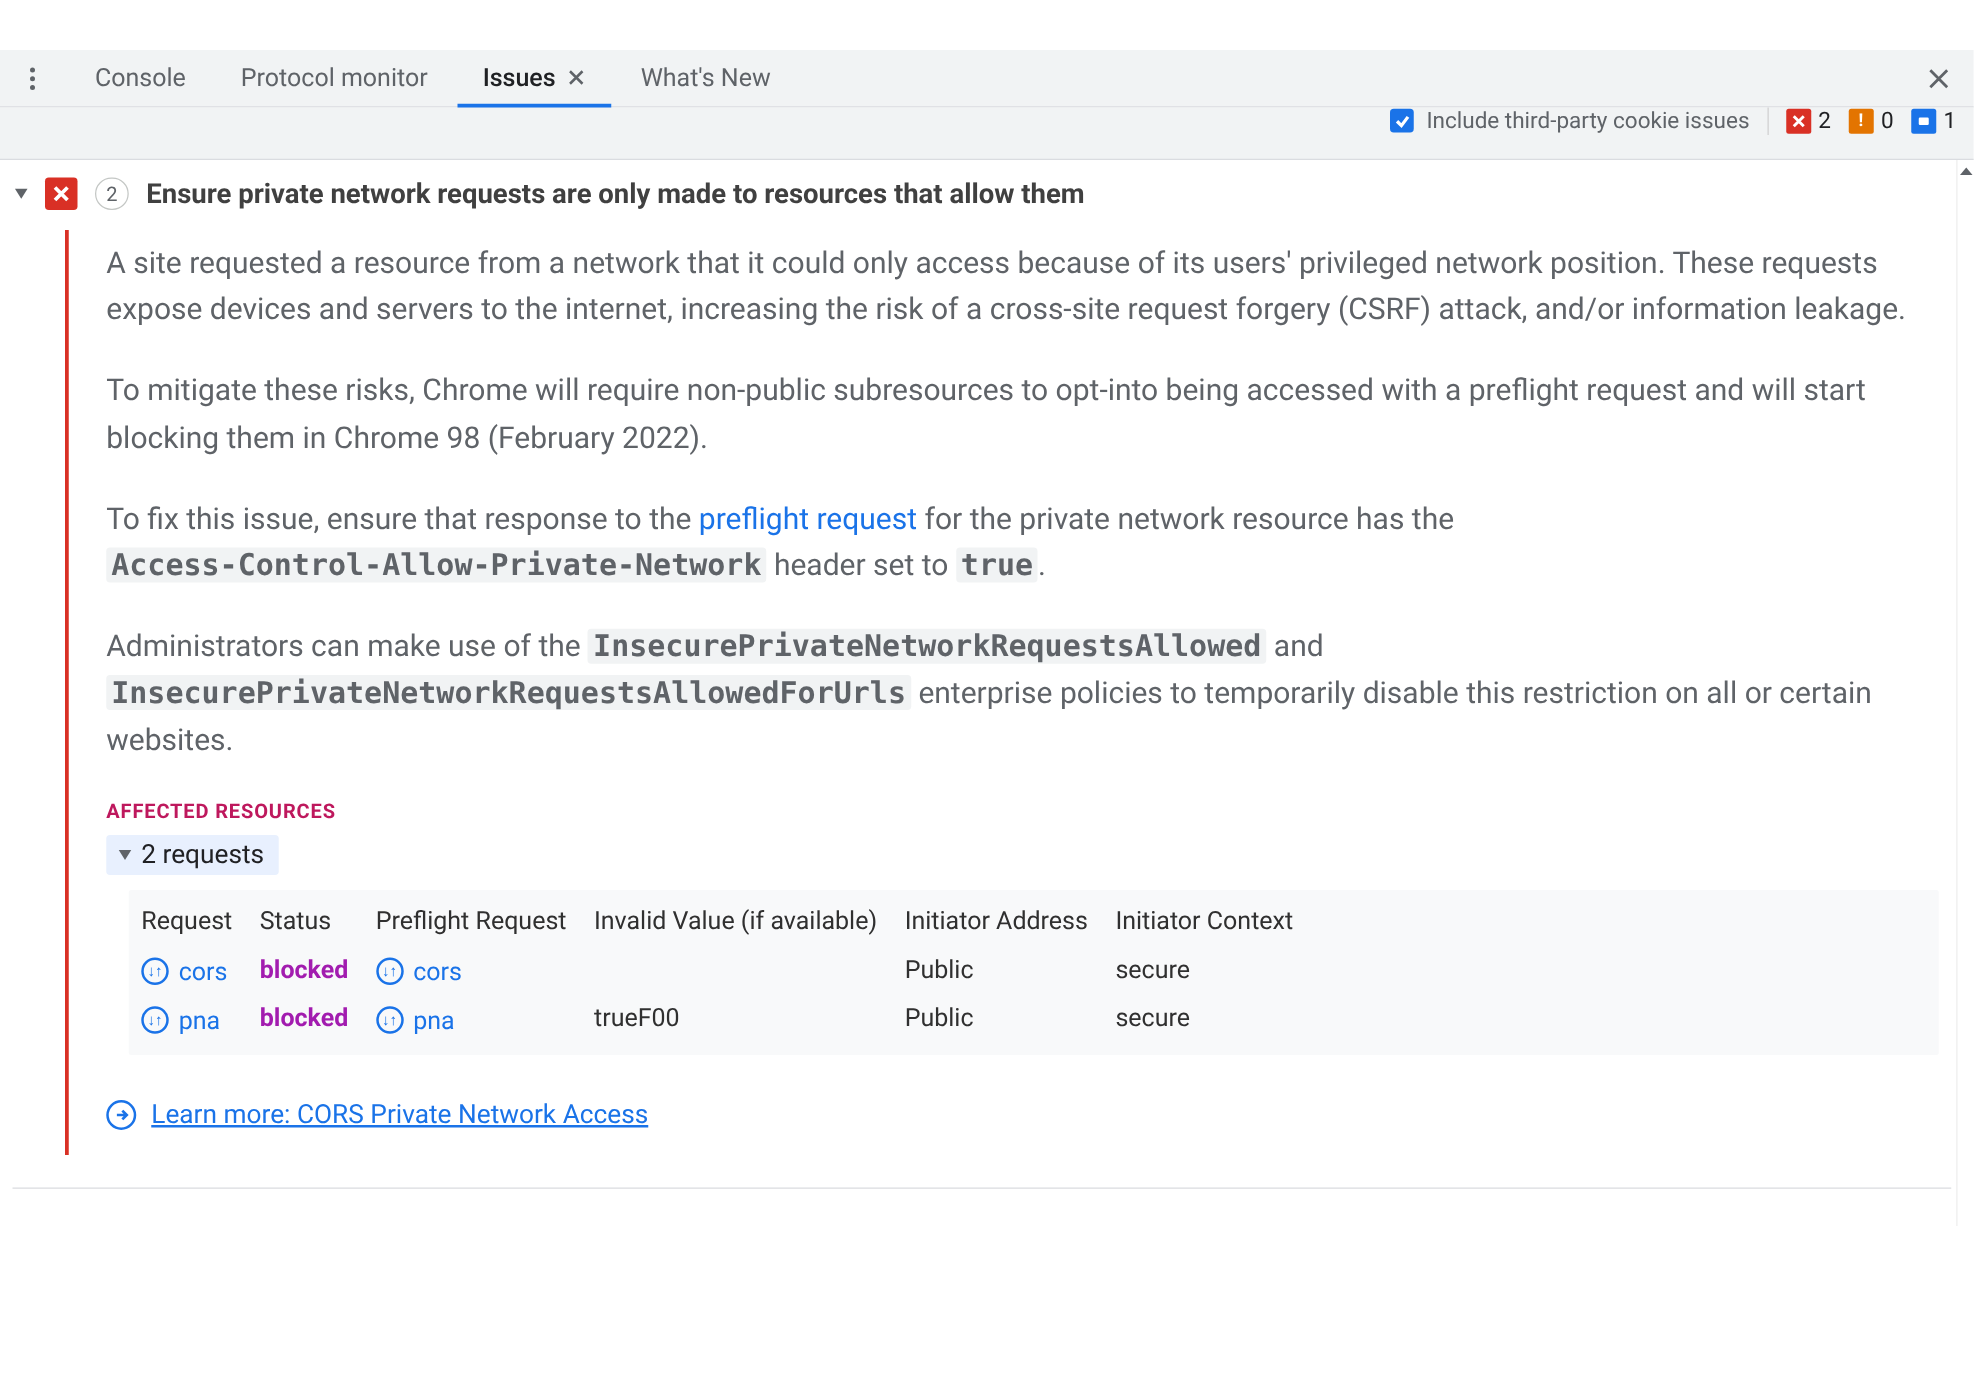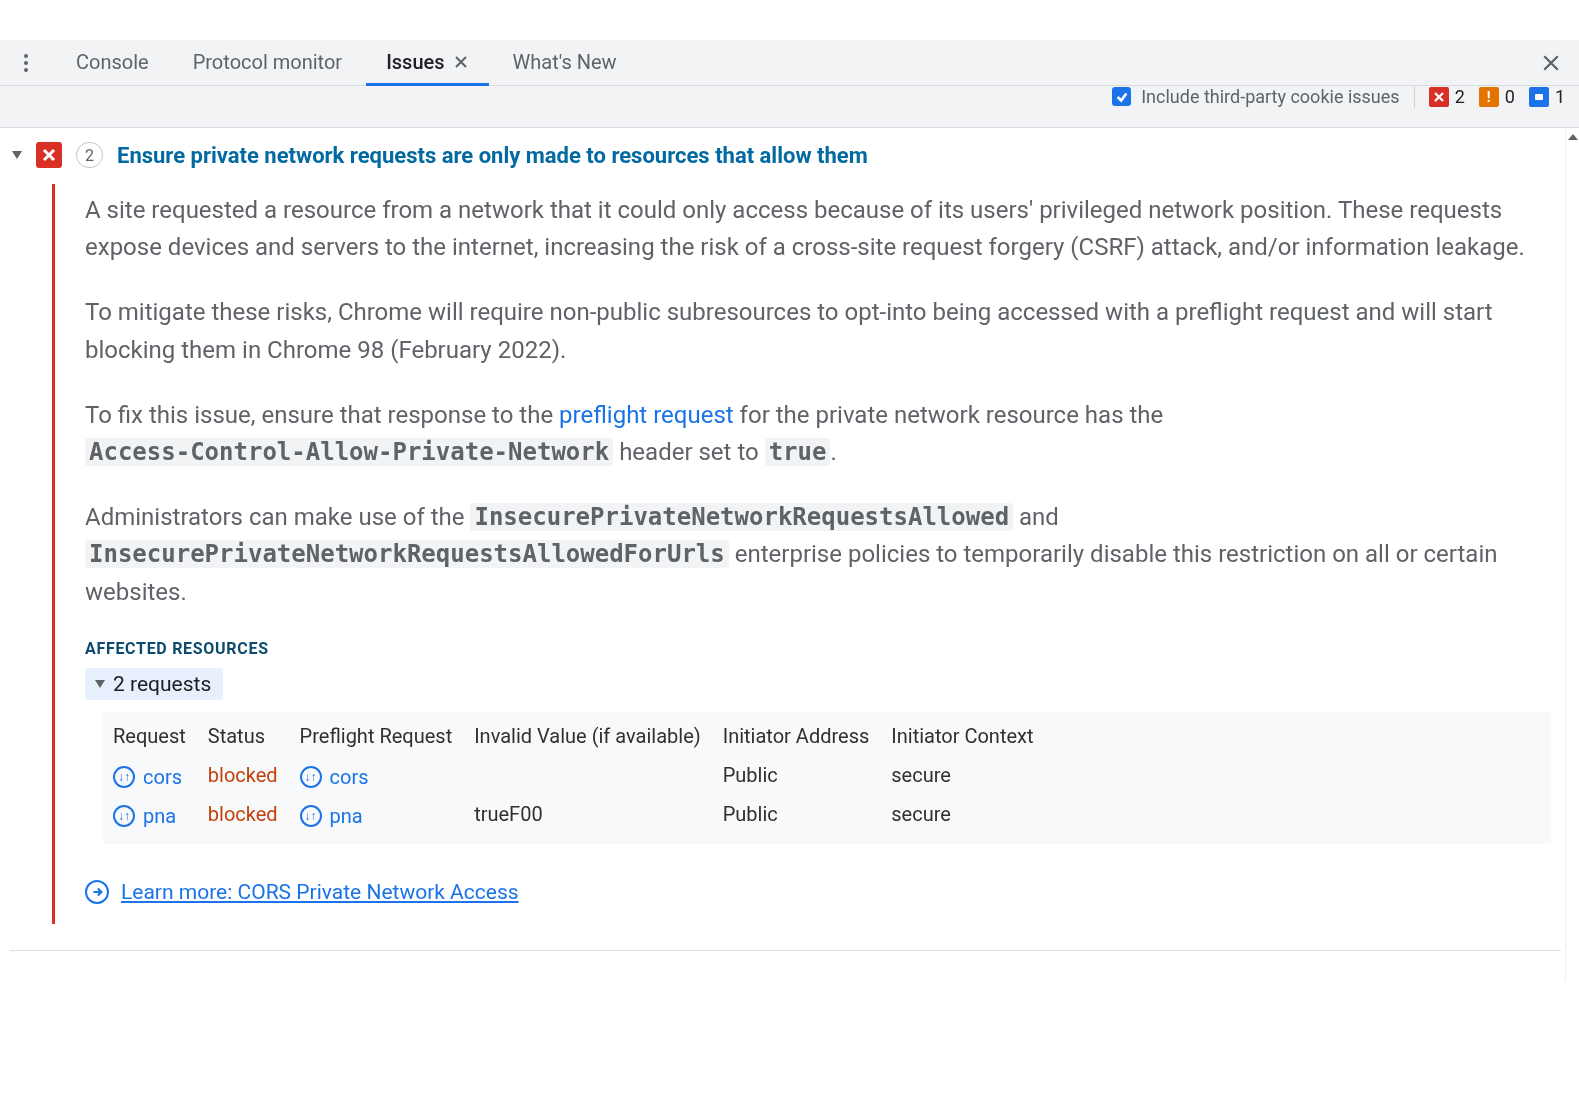--- a/index.html
+++ b/index.html
@@ -104,54 +104,54 @@
     width:26px; height:26px; background:#d93025; border-radius:3px;
     display:flex; align-items:center; justify-content:center;
   }
   .err-badge svg { width:14px; height:14px; stroke:#fff; stroke-width:3; fill:none; }
   .count-pill {
     min-width:26px; height:26px; padding:0 8px;
     border:1px solid #c4c7c5; border-radius:13px;
     display:flex; align-items:center; justify-content:center;
     font-size:16px; color:#5f6368; background:#fff;
   }
-  .issue-title { font-size:22px; font-weight:700; color:#0369a1; }
+  .issue-title { font-size:22px; font-weight:700; color:#404040; }
 
   .issue-body {
     margin:16px 0 0 42px;
     border-left:3px solid #d93025;
     padding:8px 10px 20px 30px;
   }
   .para { color:#5f6368; font-size:24px; line-height:1.55; margin:0 0 28px 0; }
   .link { color:#1a73e8; cursor:pointer; }
   .code { font-family:ui-monospace,Menlo,Consolas,monospace; background:#f1f3f4; padding:0 4px; border-radius:3px; color:#5f6368; white-space:nowrap;font-weight:bold; }
 
   .section-h {
-    font-size:16px; letter-spacing:.7px; font-weight:700; color:#0c4a6e;
+    font-size:16px; letter-spacing:.7px; font-weight:700; color:#be185d;
     margin:6px 0 10px 0;
   }
 
   .req-toggle {
     display:inline-flex; align-items:center; gap:8px;
     background:#e8f0fe; padding:4px 12px 4px 8px; border-radius:3px;
     color:#202124; font-size:21px; cursor:pointer;
   }
   .req-toggle .tri { border-top-color:#5f6368; }
 
   .tbl { margin:12px 0 20px 18px; background:#f8f9fa; padding:6px 10px 10px 10px; border-radius:2px; }
   .tbl table { border-collapse:collapse; font-size:20px; color:#303030; }
   .tbl th { text-align:left; font-weight:400; color:#303030; padding:6px 22px 8px 0; }
   .tbl td { padding:6px 22px 6px 0; vertical-align:middle; }
   .req-link { color:#1a73e8; cursor:pointer; display:inline-flex; align-items:center; gap:8px; }
   .net-ico {
     width:22px; height:22px; border:2px solid #1a73e8; border-radius:50%;
     display:inline-flex; align-items:center; justify-content:center;
     font-size:12px; color:#1a73e8; font-weight:700;
   }
-  .blocked { color:#c2410c; }
+  .blocked { color:#a21caf;font-weight:bold; }
 
   .learn {
     display:inline-flex; align-items:center; gap:12px;
     color:#1a73e8; font-size:21px; text-decoration:underline; cursor:pointer;
     margin-top:16px;
   }
   .learn .circ {
     width:24px; height:24px; border:2px solid #1a73e8; border-radius:50%;
     display:flex; align-items:center; justify-content:center; text-decoration:none;
   }

